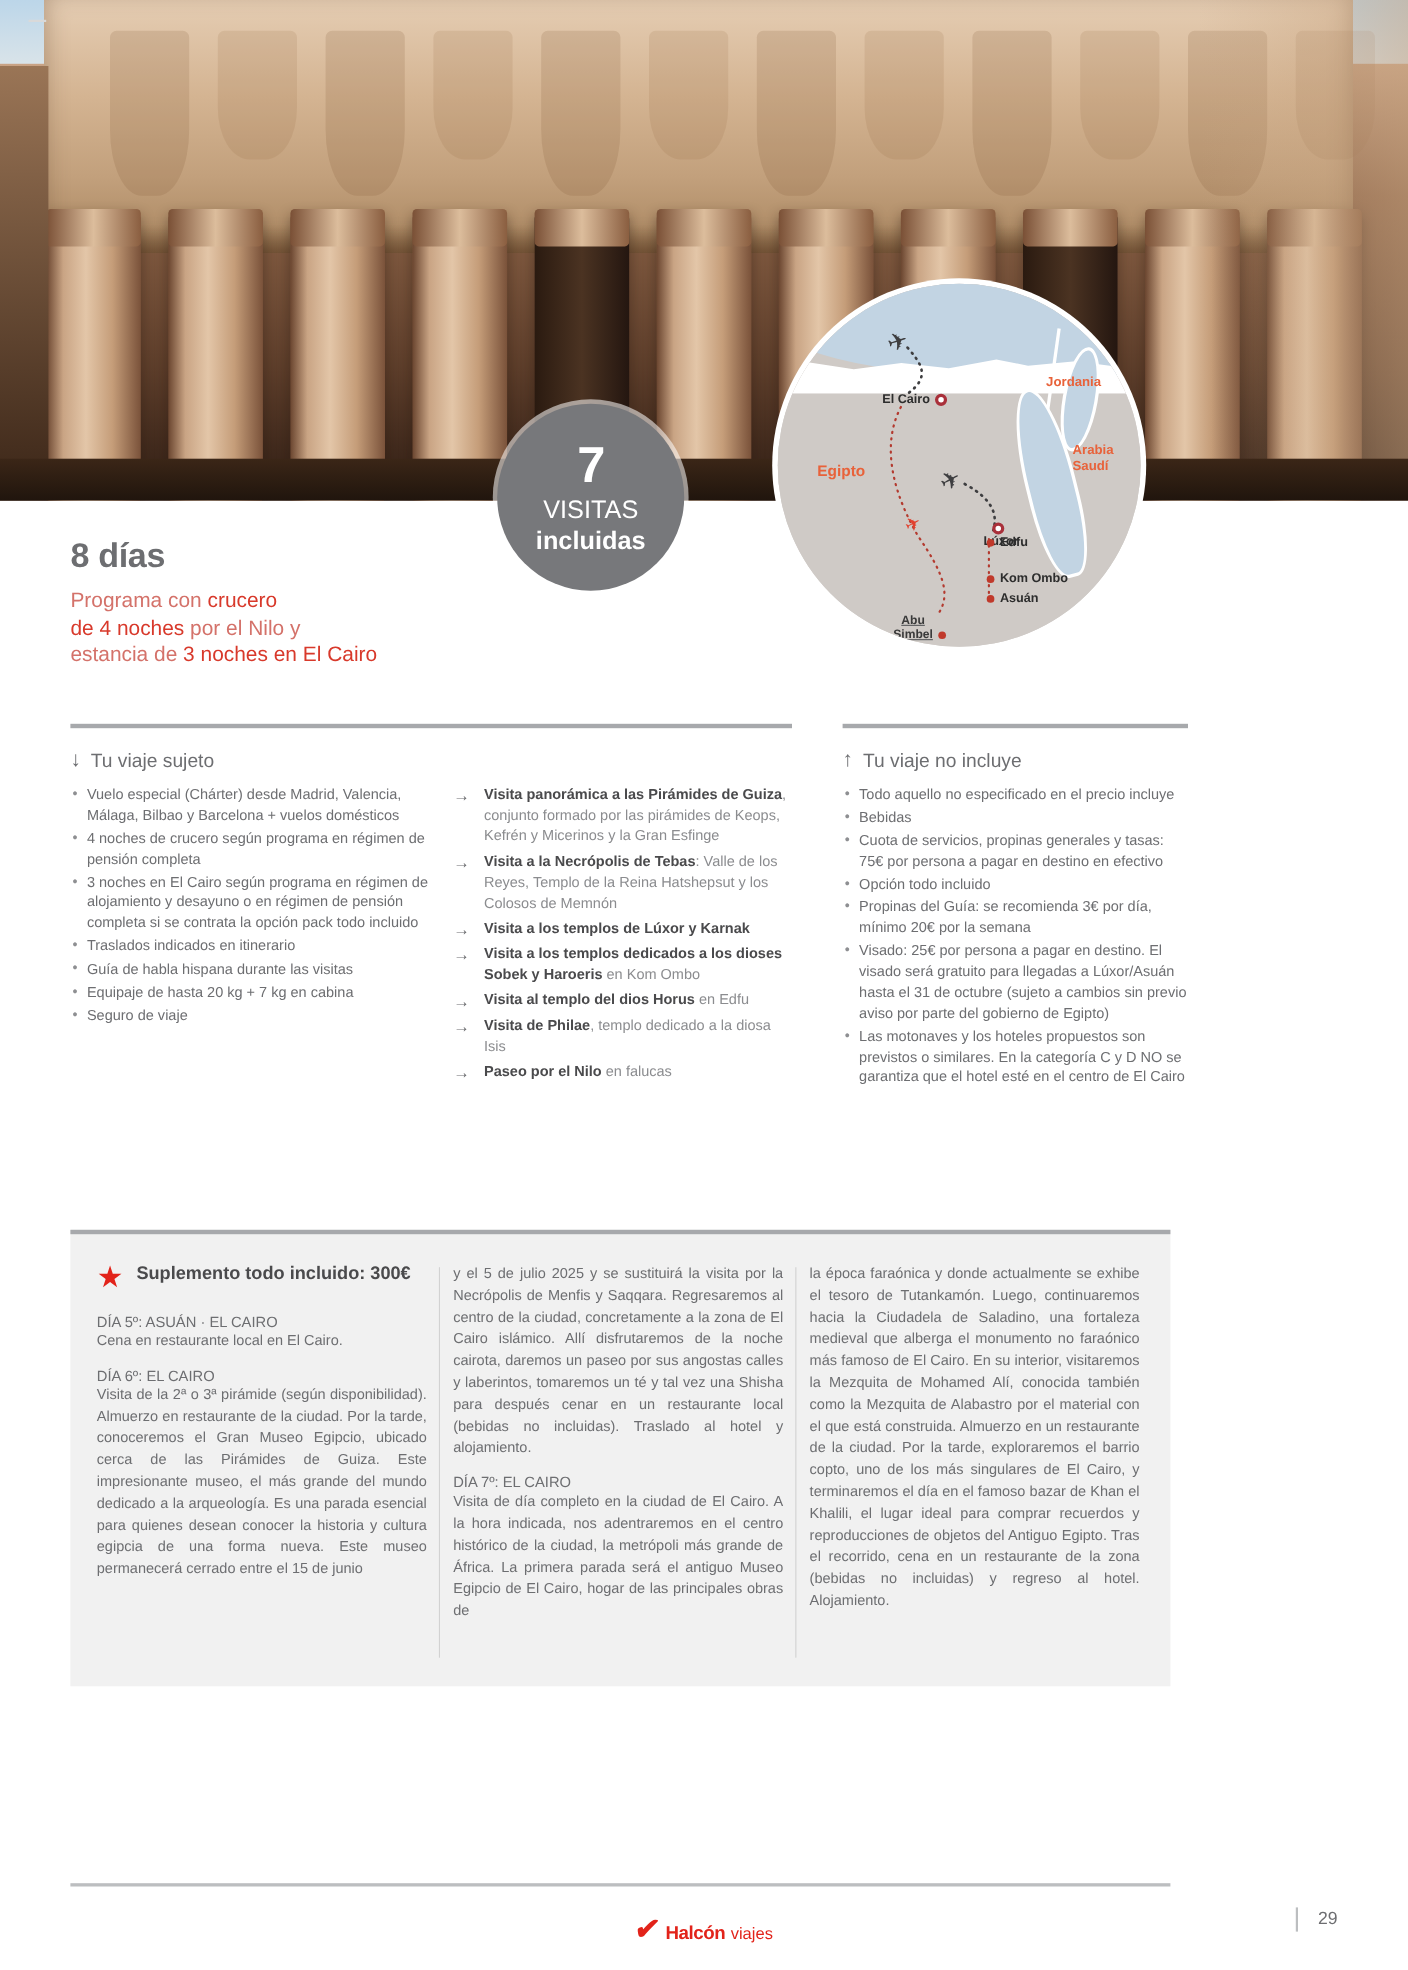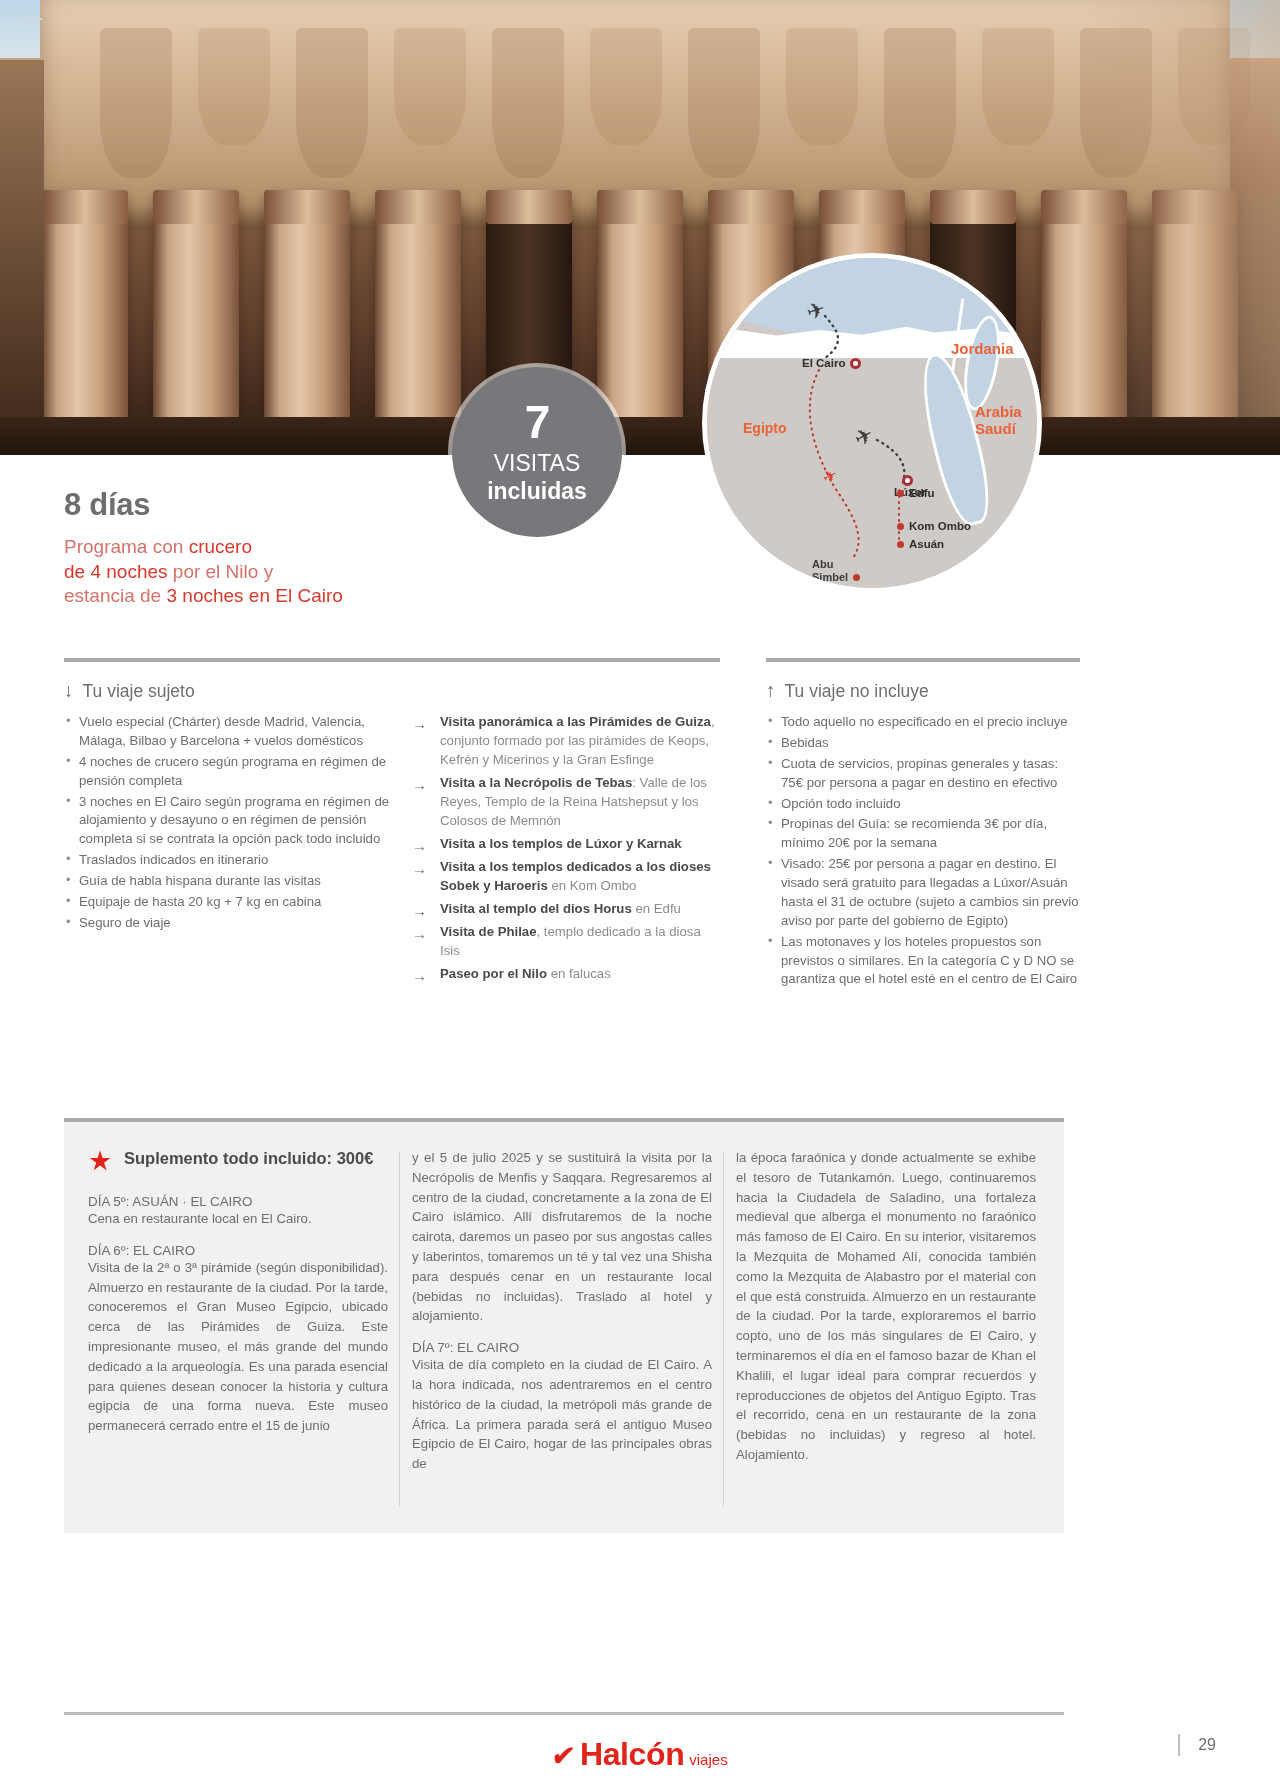--- a/index.html
+++ b/index.html
@@ -112,41 +112,41 @@
   }
   .map-redsea2 {
     position:absolute; left: 262px; top: 60px; width: 26px; height: 90px;
     background:#c2d4e3; transform: rotate(10deg); border-radius: 50%;
     box-shadow: 0 0 0 3px #ffffff;
   }
   .map-jordan-line {
     position:absolute; left: 246px; top: 40px; width: 3px; height: 120px;
     background:#ffffff; transform: rotate(8deg);
   }
-  .map-lbl { position:absolute; font-weight:700; font-size:15px; color:#e8623a; white-space:nowrap; }
+  .map-lbl { position:absolute; font-weight:700; font-size:12px; color:#e8623a; white-space:nowrap; }
   .map-lbl.jordania { left: 244px; top: 82px; }
   .map-lbl.arabia   { left: 268px; top: 145px; line-height:1.15; }
   .map-lbl.egipto   { left: 36px;  top: 162px; font-size: 14px; text-align: right; }
 
   .city { position:absolute; display:flex; align-items:center; white-space:nowrap; }
   .city .dot-ring {
     width: 11px; height: 11px; border-radius: 50%;
     border: 3px solid #a9303a; background: #fff;
   }
   .city .dot-small { width: 7px; height: 7px; border-radius: 50%; background:#c0392b; }
   .city .name { font-size: 11.5px; color:#2d2d2d; font-weight:600; }
   .city.right .name { margin-left: 5px; }
   .city.left  .name { margin-right: 5px; }
 
   .c-elcairo { left: 95px;  top: 99px; }
   .c-luxor   { left: 182px; top: 217px; flex-direction: column; }
   .c-edfu    { left: 190px; top: 229px; }
   .c-komombo { left: 190px; top: 262px; }
   .c-asuan   { left: 190px; top: 280px; }
-  .c-abusimbel{ left: 105px; top: 300px; flex-direction: column; align-items:flex-start; }
+  .c-abusimbel{ left: 105px; top: 300px; flex-direction: column; align-items:center;text-decoration:underline; }
   .c-abusimbel .name { font-size: 11px; line-height:1.15; color:#3a3a3a; }
   .c-abusimbel .dot-small{ position:absolute; right:-12px; bottom:2px; }
 
   .route {
     position:absolute; left:0; top:0; width:330px; height:330px; pointer-events:none;
   }
   .plane {
     position: absolute; font-size: 22px; line-height:1; color:#3e3e40;
   }
   .plane.p1 { left: 100px; top: 42px; transform: rotate(-18deg); }
@@ -213,21 +213,21 @@
   .pcol p.flow { font-size: 13.2px; line-height: 1.5; color:#6d6e71; text-align: justify; }
 
   
   .footer-rule { position:absolute; left:64px; top:1712px; width:1000px; height:3px; background:#bcbec0; }
   .footer {
     position:absolute; left:0; top:1726px; width:1280px; height:56px;
     display:flex; align-items:center; justify-content:center;
   }
   .logo { display:flex; align-items:baseline; gap:5px; }
   .logo .check { color:#e2231a; font-size: 27px; font-weight: 700; line-height:1; transform: skewX(-8deg); }
-  .logo .brand { color:#e2231a; font-size: 32px; font-weight: 700; letter-spacing:-.4px; }
+  .logo .brand { color:#e2231a; font-size: 17px; font-weight: 700; letter-spacing:-.4px; }
   .logo .viajes { color:#e2231a; font-size: 15px; font-weight: 400; }
   .page-num {
     position:absolute; right: 64px; top: 1734px; font-size: 16px; color:#6d6e71;
     padding-left: 18px; border-left: 2px solid #bcbec0; line-height: 1.4;
   }
 </style>
 </head>
 <body>
 
 <div class="page">

